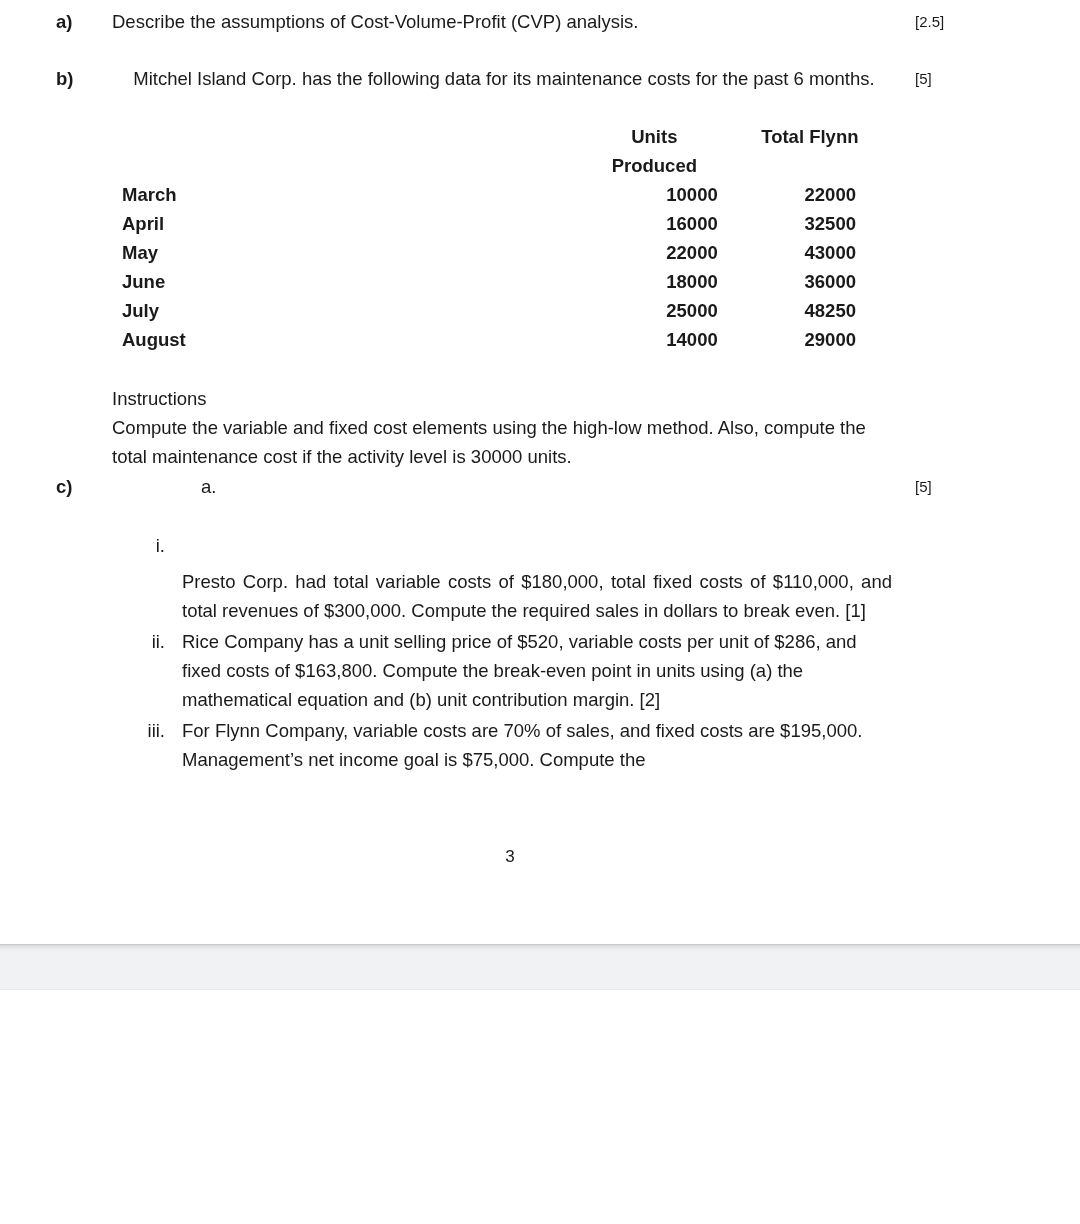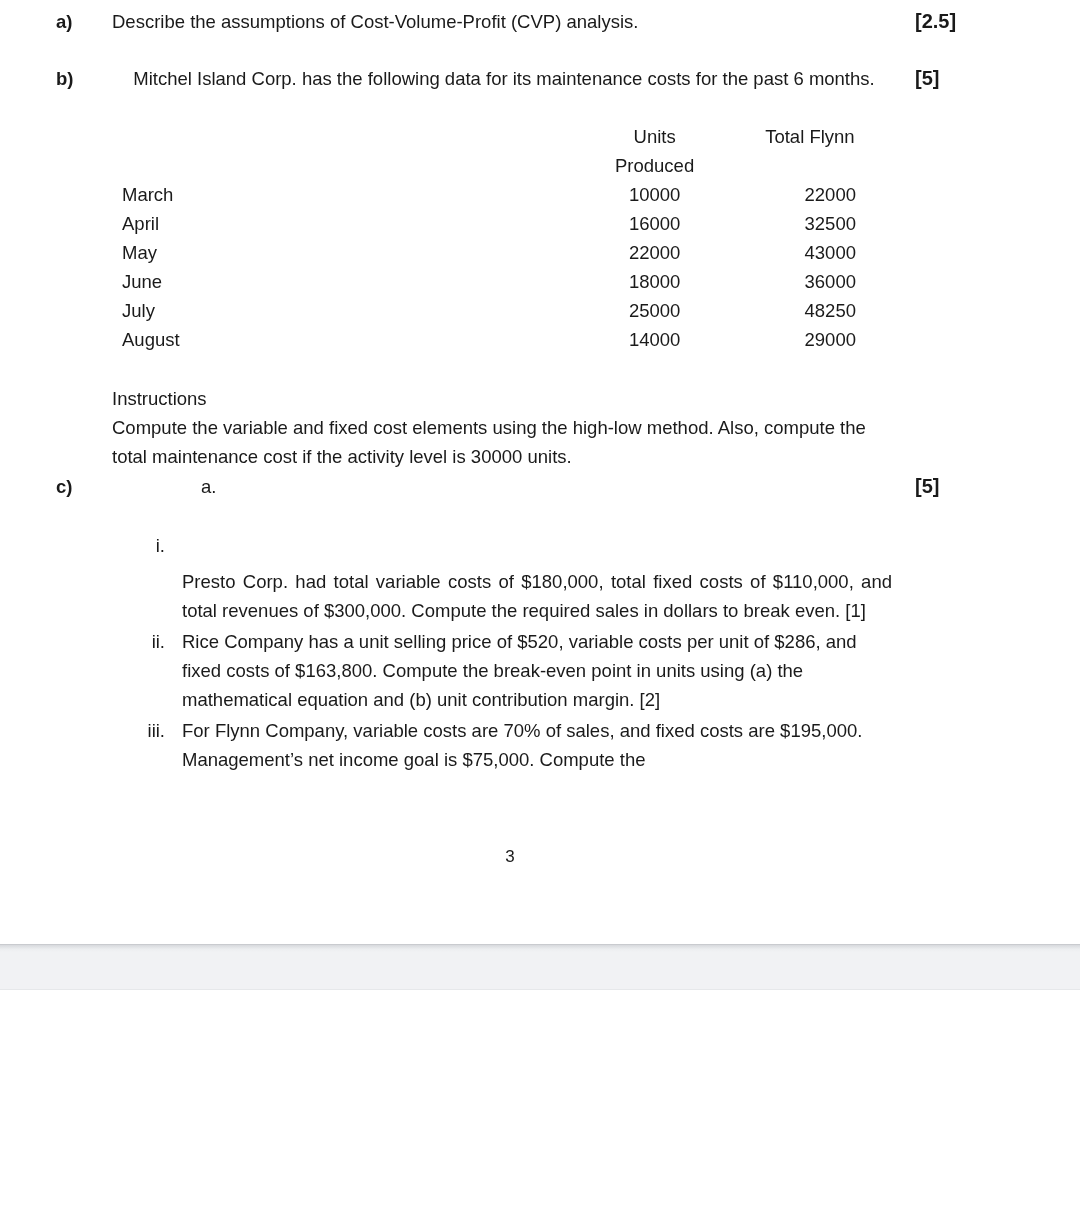--- a/index.html
+++ b/index.html
@@ -72,22 +72,22 @@
     line-height: 29px;
     width: 56px;
     flex: 0 0 56px;
   }
   .body-text {
     font-size: 18.5px;
     line-height: 29px;
   }
   .marks {
     position: absolute;
-    font-weight: bold;
-    font-size: 20px;
+    font-weight: normal;
+    font-size: 15px;
     line-height: 29px;
   }
 
   
   #row-a { left: 56px; top: 7px; width: 840px; }
   #marks-a { left: 915px; top: 7px; }
 
   
   #row-b { left: 56px; top: 64px; width: 840px; }
   #row-b .body-text { width: 784px; text-align: center; }
@@ -99,25 +99,25 @@
     left: 112px;
     top: 122px;
     width: 760px;
     border-collapse: collapse;
     font-size: 18.5px;
     line-height: 29px;
   }
   .data-table th,
   .data-table td {
     padding: 0;
-    font-weight: normal;
+    font-weight: bold;
     vertical-align: top;
   }
   .data-table .col-month  { width: 500px; text-align: left; padding-left: 10px; }
-  .data-table .col-units  { width: 130px; text-align: center; }
+  .data-table .col-units  { width: 130px; text-align: right; }
   .data-table .col-cost   { width: 130px; text-align: right; padding-right: 16px; }
   .data-table thead .col-units,
   .data-table thead .col-cost { text-align: center; padding-right: 0; }
   .data-table thead .col-cost { padding-left: 30px; }
   .hdr-units-wrap { display: block; text-align: center; }
 
   
   #instructions {
     position: absolute;
     left: 112px;

